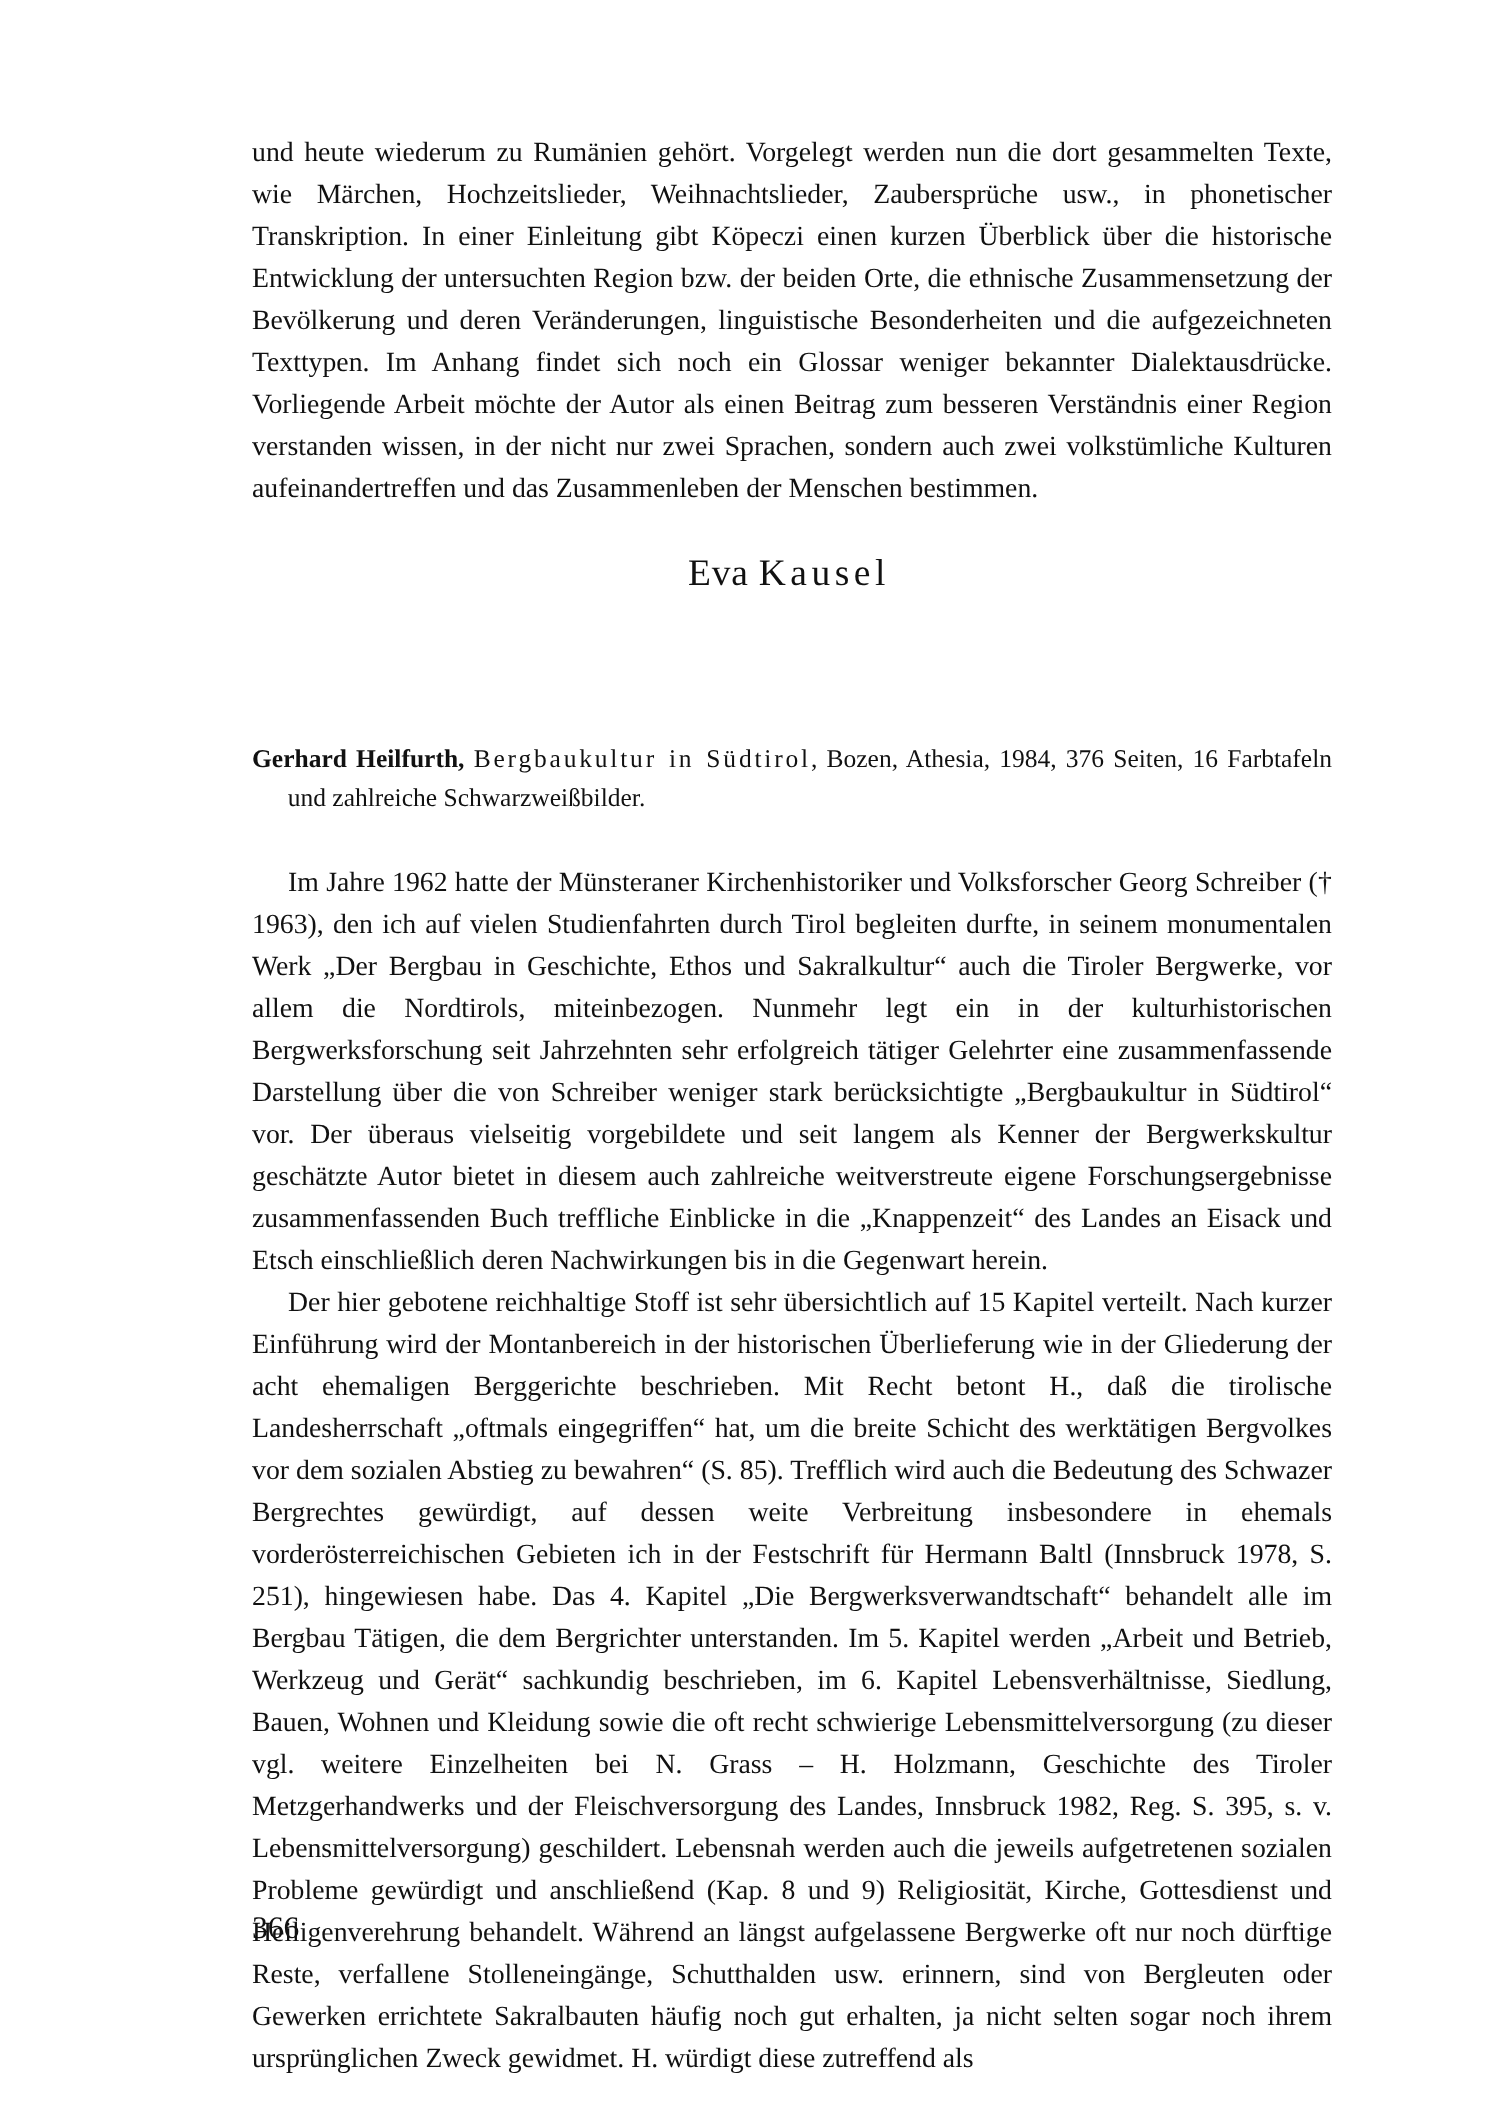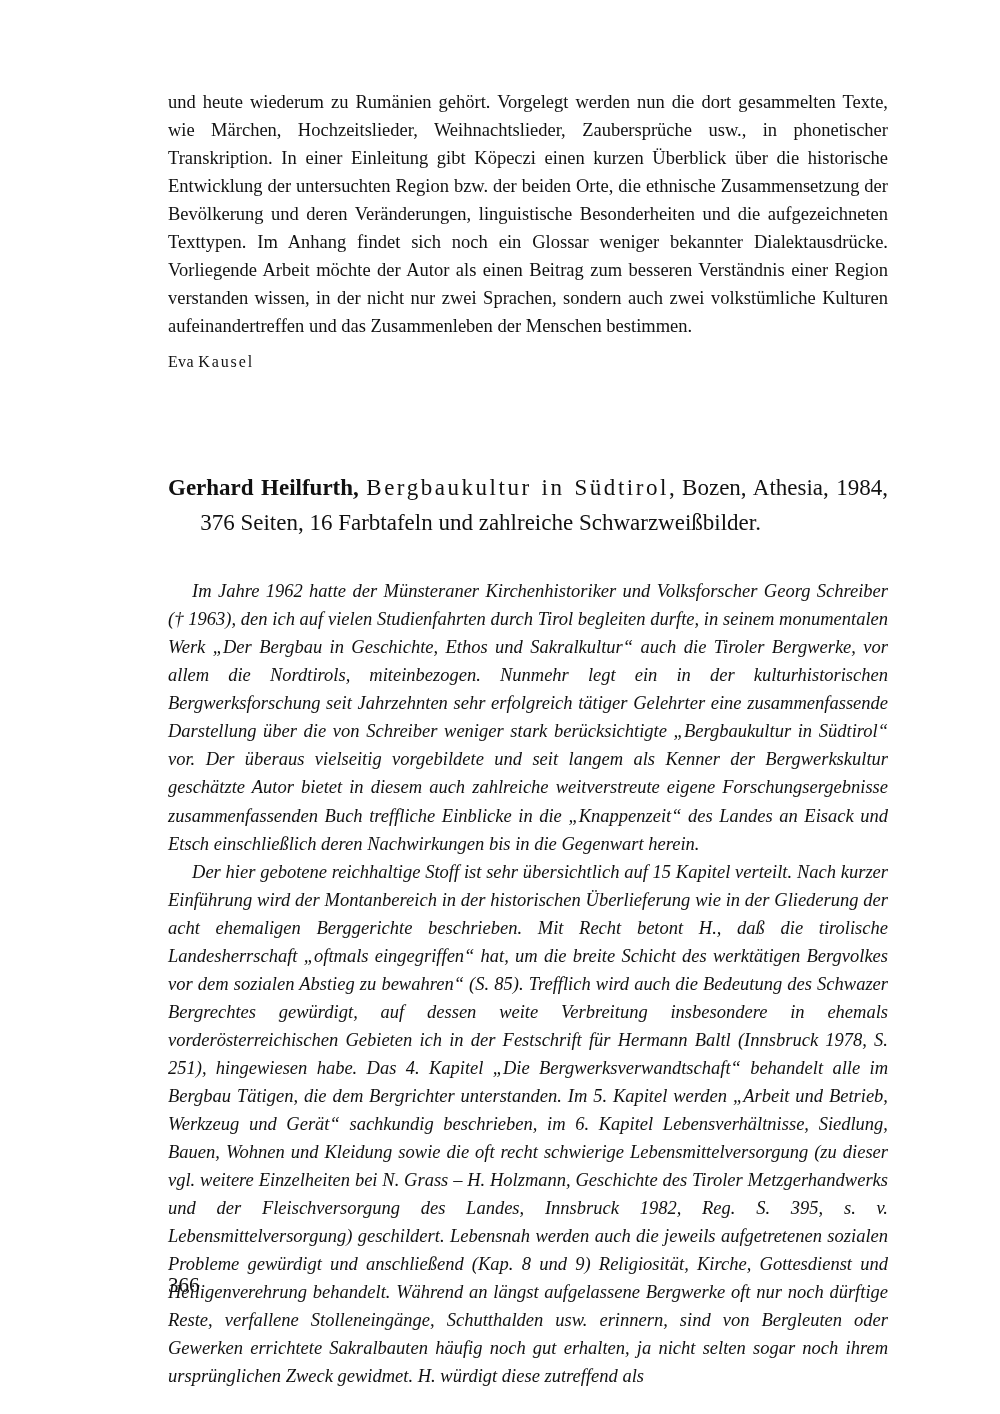--- a/index.html
+++ b/index.html
@@ -25,40 +25,39 @@
     line-height: 1.515;
     text-align: justify;
     text-justify: inter-word;
     hyphens: manual;
   }
   .block p {
     margin: 0;
   }
   .para-indent {
     text-indent: 1.3em;
-    font-style: italic;
   }
   .signature {
-    margin-top: 10px;
-    text-align: left;
-    font-size: 16px;
+    margin-top: 24px;
+    text-align: center;
+    font-size: 25px;
     letter-spacing: 0.02em;
     padding-right: 4px;
   }
   .sig-spaced {
     letter-spacing: 0.12em;
   }
   .gap-large {
     height: 74px;
   }
   .gap-small {
     height: 14px;
   }
   .entry {
-    font-size: 23px;
+    font-size: 17px;
     line-height: 1.5;
     text-align: justify;
   }
   .entry .hang {
     display: block;
     padding-left: 1.4em;
     text-indent: -1.4em;
   }
   .author-bold {
     font-weight: bold;

